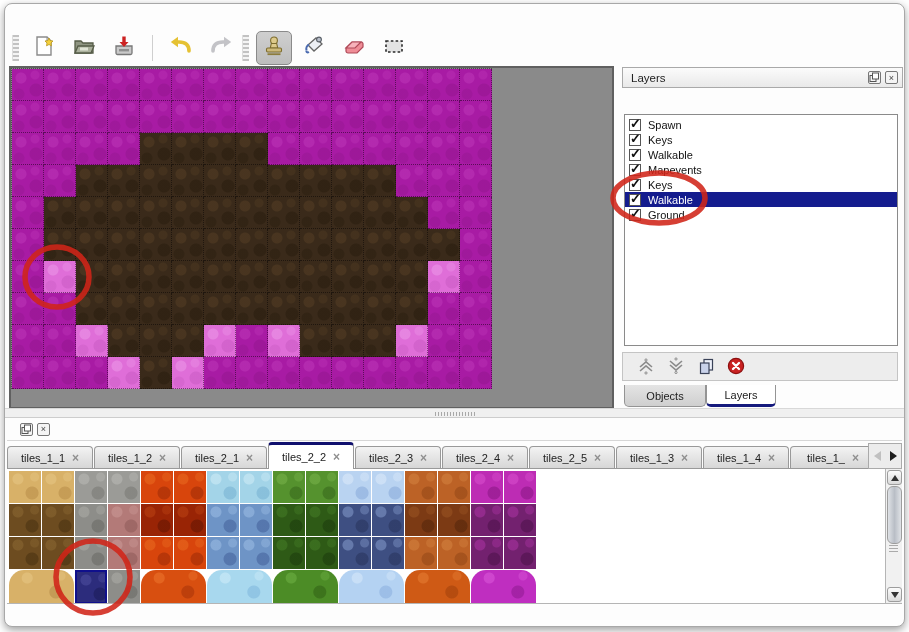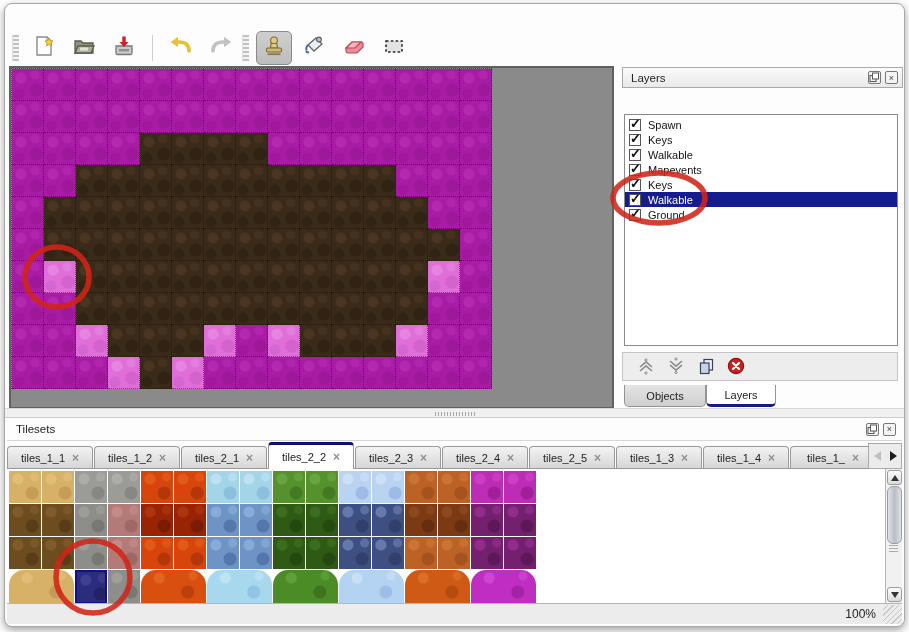--- a/index.html
+++ b/index.html
@@ -409,21 +409,20 @@
           <span class="btab active">Layers</span>
         </div>
     </div>
 
     <div class="splitter">
       <div class="splitter-grip"></div>
     </div>
 
     <div class="tilesets-panel">
       <div class="ts-header">
-        <span class="ts-title">Tilesets</span>
         <span class="win-btn">
             <svg viewBox="0 0 11 11">
               <rect x="1" y="3.5" width="6" height="6" fill="none" stroke="#555"></rect>
               <rect x="3.5" y="1" width="6" height="6" fill="#fff" stroke="#555"></rect>
             </svg>
           </span>
         <span class="win-btn">×</span>
       </div>
       <div class="tabbar">
         <div class="tabs-row">
@@ -549,24 +548,20 @@
           <span class="ps-arrow" style="top:1px">
               <span class="tri-u"></span>
             </span>
           <span class="ps-thumb"></span>
           <span class="ps-grip"></span>
           <span class="ps-arrow" style="bottom:1px">
               <span class="tri-d"></span>
             </span>
         </div>
       </div>
-      <div class="statusbar">
-        <span class="zoom-text">100%</span>
-        <span class="resize-grip"></span>
-      </div>
     </div>
 
   </div>
   <svg id="annot" viewBox="0 0 909 632">
       <ellipse cx="57" cy="277" rx="32" ry="30" fill="none" stroke="#d02418" stroke-width="5.5" opacity="0.88"></ellipse>
       <ellipse cx="659" cy="198" rx="46" ry="25" fill="none" stroke="#d02418" stroke-width="5.5" opacity="0.88"></ellipse>
       <ellipse cx="93" cy="577" rx="37" ry="36" fill="none" stroke="#d02418" stroke-width="5.5" opacity="0.88"></ellipse>
     </svg>
 </div>
 

